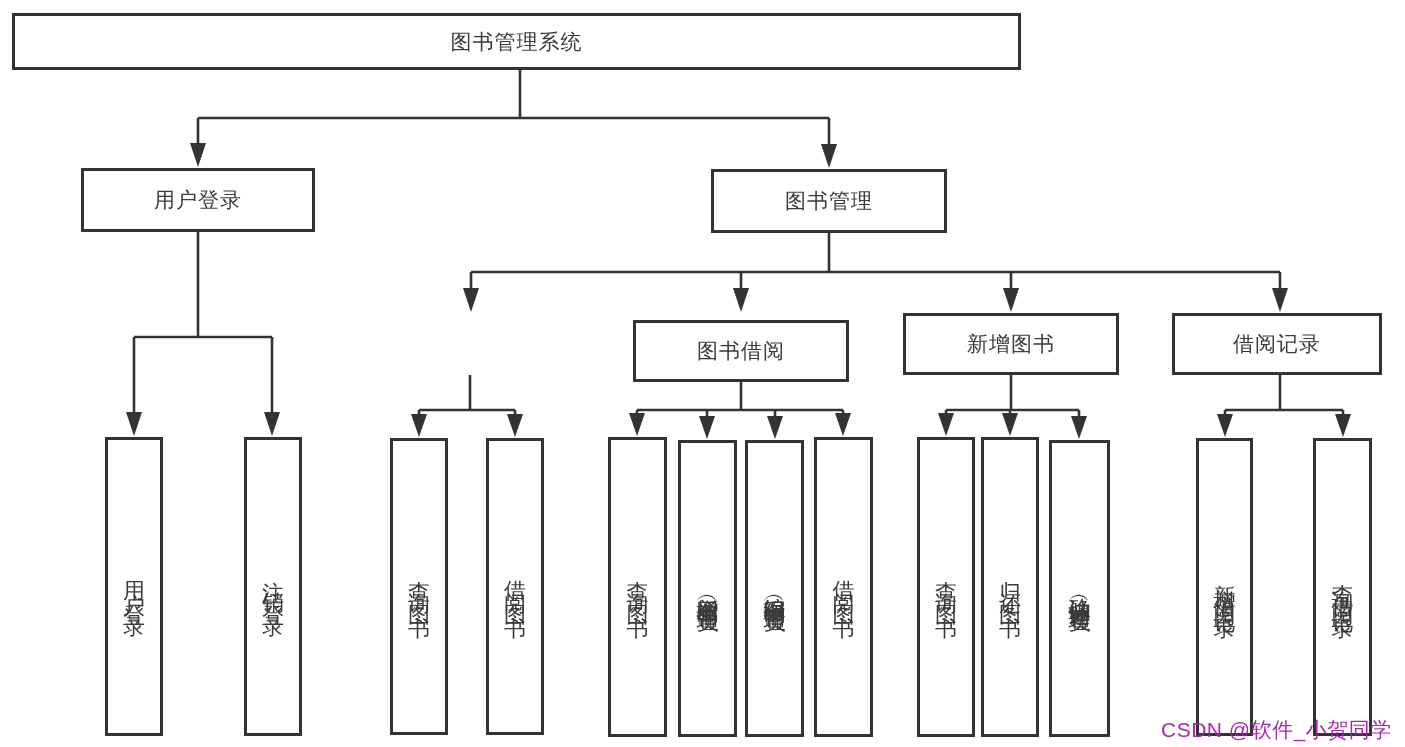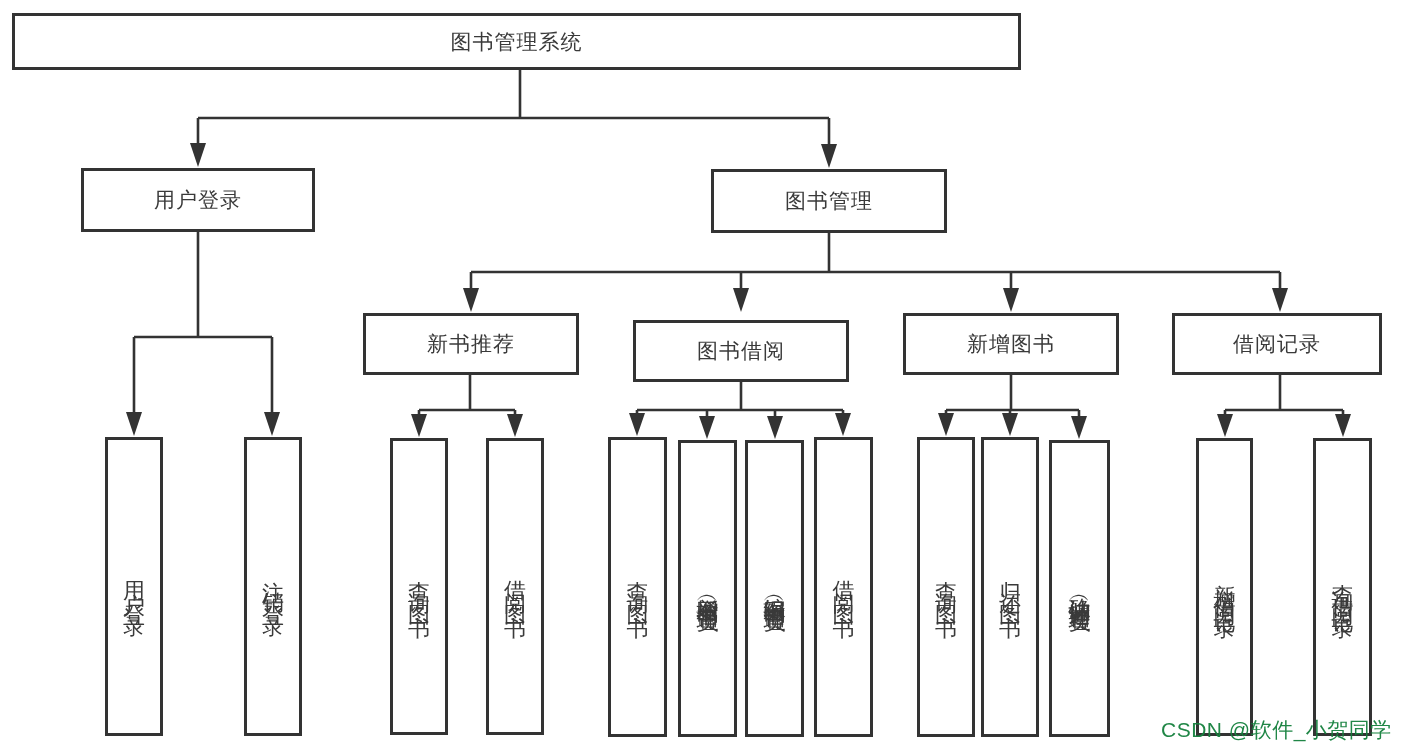--- a/index.html
+++ b/index.html
@@ -30,21 +30,21 @@
     line-height:1;
     text-align:center;
   }
   .ls-l{letter-spacing:12px;}
   .ls-m{letter-spacing:7px;}
   .ls-s{letter-spacing:2px;}
   .watermark{
     position:absolute;
     left:1161px;top:716px;
     font-size:21px;
-    color:#15803d;
+    color:#a21caf;
     letter-spacing:0.5px;
     white-space:nowrap;
     z-index:3;
     opacity:0.95;
   }
 </style>
 </head>
 <body>
 
 <div class="stage">
@@ -80,21 +80,20 @@
       <path d="M1217 414 L1233 414 L1225 437 Z"></path>
       <path d="M1335 414 L1351 414 L1343 437 Z"></path>
     </g>
   </svg>
 
   <div class="box hbox" style="left:12px;top:13px;width:1009px;height:57px">图书管理系统</div>
 
   <div class="box hbox" style="left:81px;top:168px;width:234px;height:64px">用户登录</div>
   <div class="box hbox" style="left:711px;top:169px;width:236px;height:64px">图书管理</div>
 
-  <div class="box hbox" style="left:363px;top:313px;width:216px;height:62px">新书推荐</div>
   <div class="box hbox" style="left:633px;top:320px;width:216px;height:62px">图书借阅</div>
   <div class="box hbox" style="left:903px;top:313px;width:216px;height:62px">新增图书</div>
   <div class="box hbox" style="left:1172px;top:313px;width:210px;height:62px">借阅记录</div>
 
   <div class="box vbox ls-l" style="left:105px;top:437px;width:58px;height:299px">用户登录</div>
   <div class="box vbox ls-l" style="left:244px;top:437px;width:58px;height:299px">注销登录</div>
 
   <div class="box vbox ls-l" style="left:390px;top:438px;width:58px;height:297px">查询图书</div>
   <div class="box vbox ls-l" style="left:486px;top:438px;width:58px;height:297px">借阅图书</div>
 

